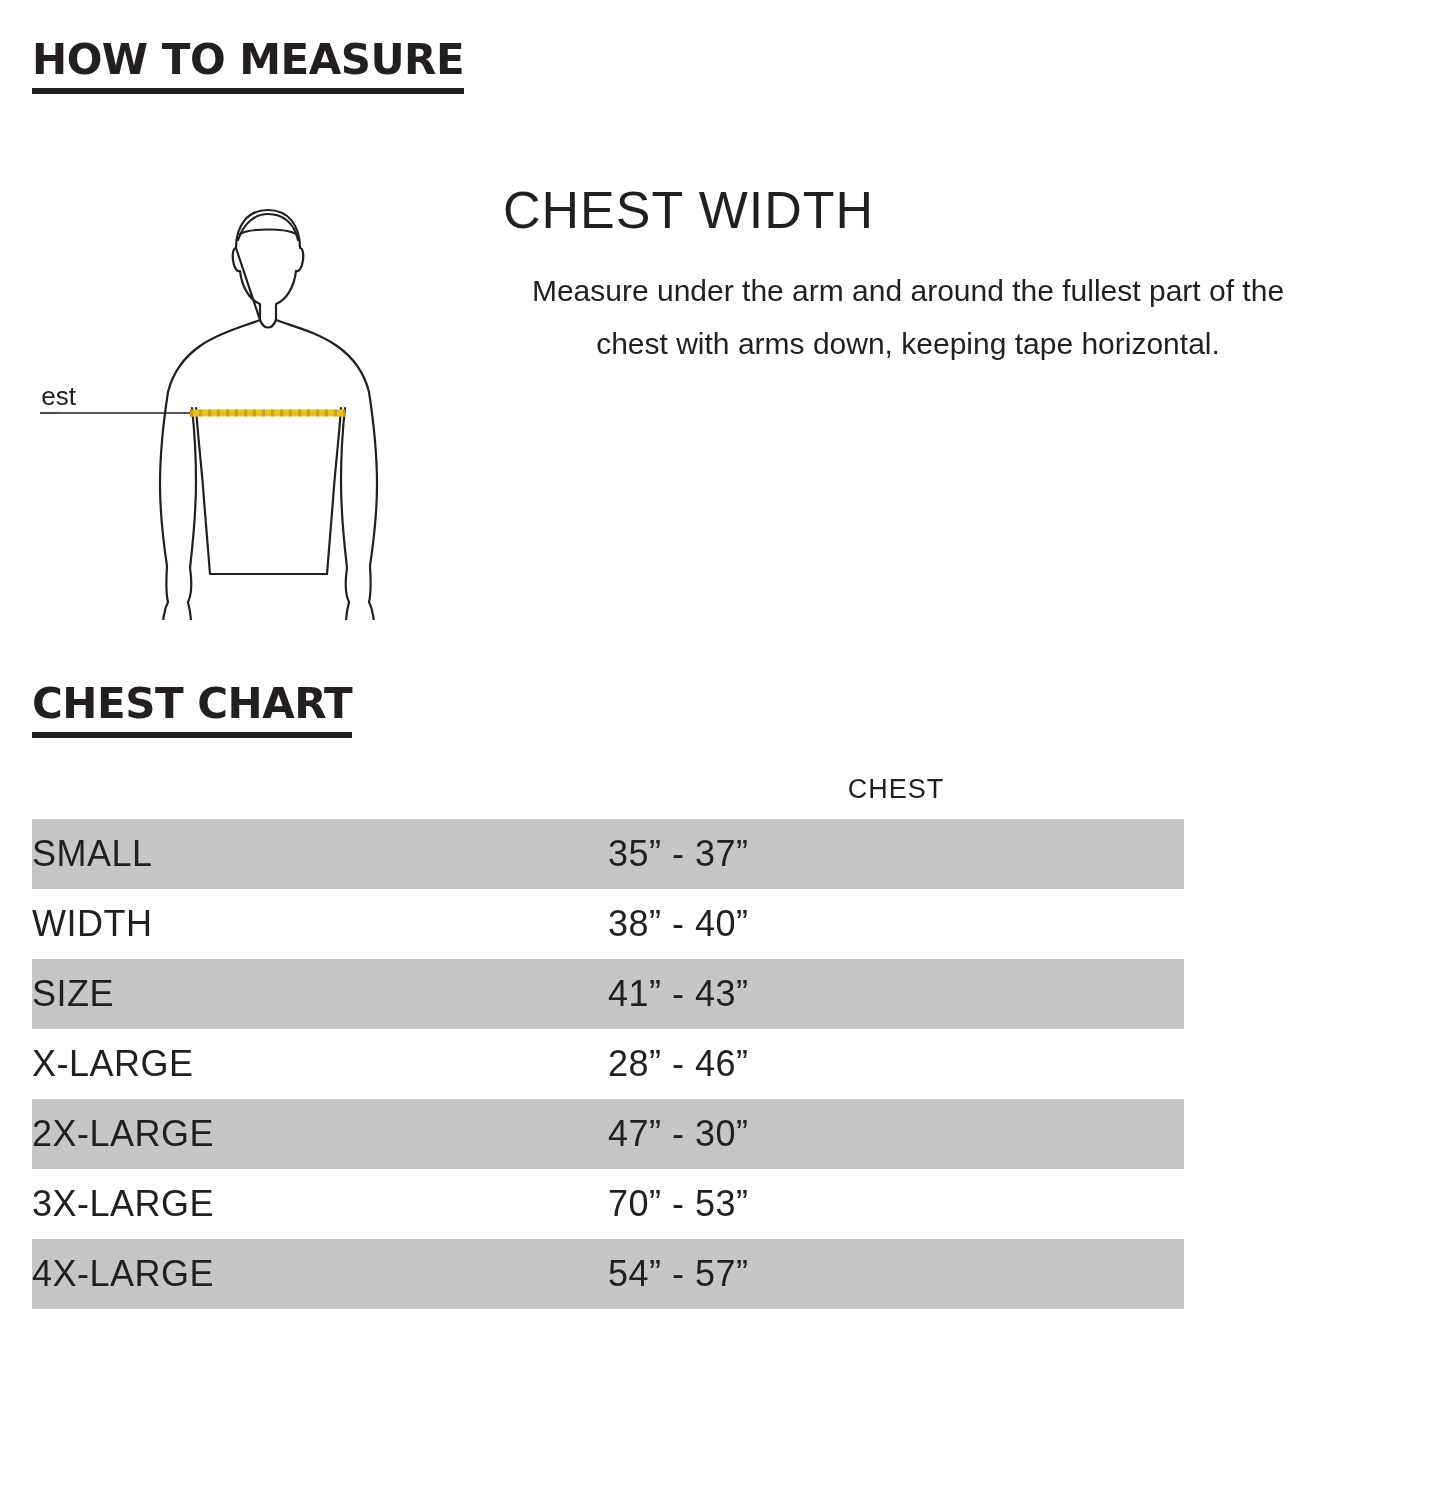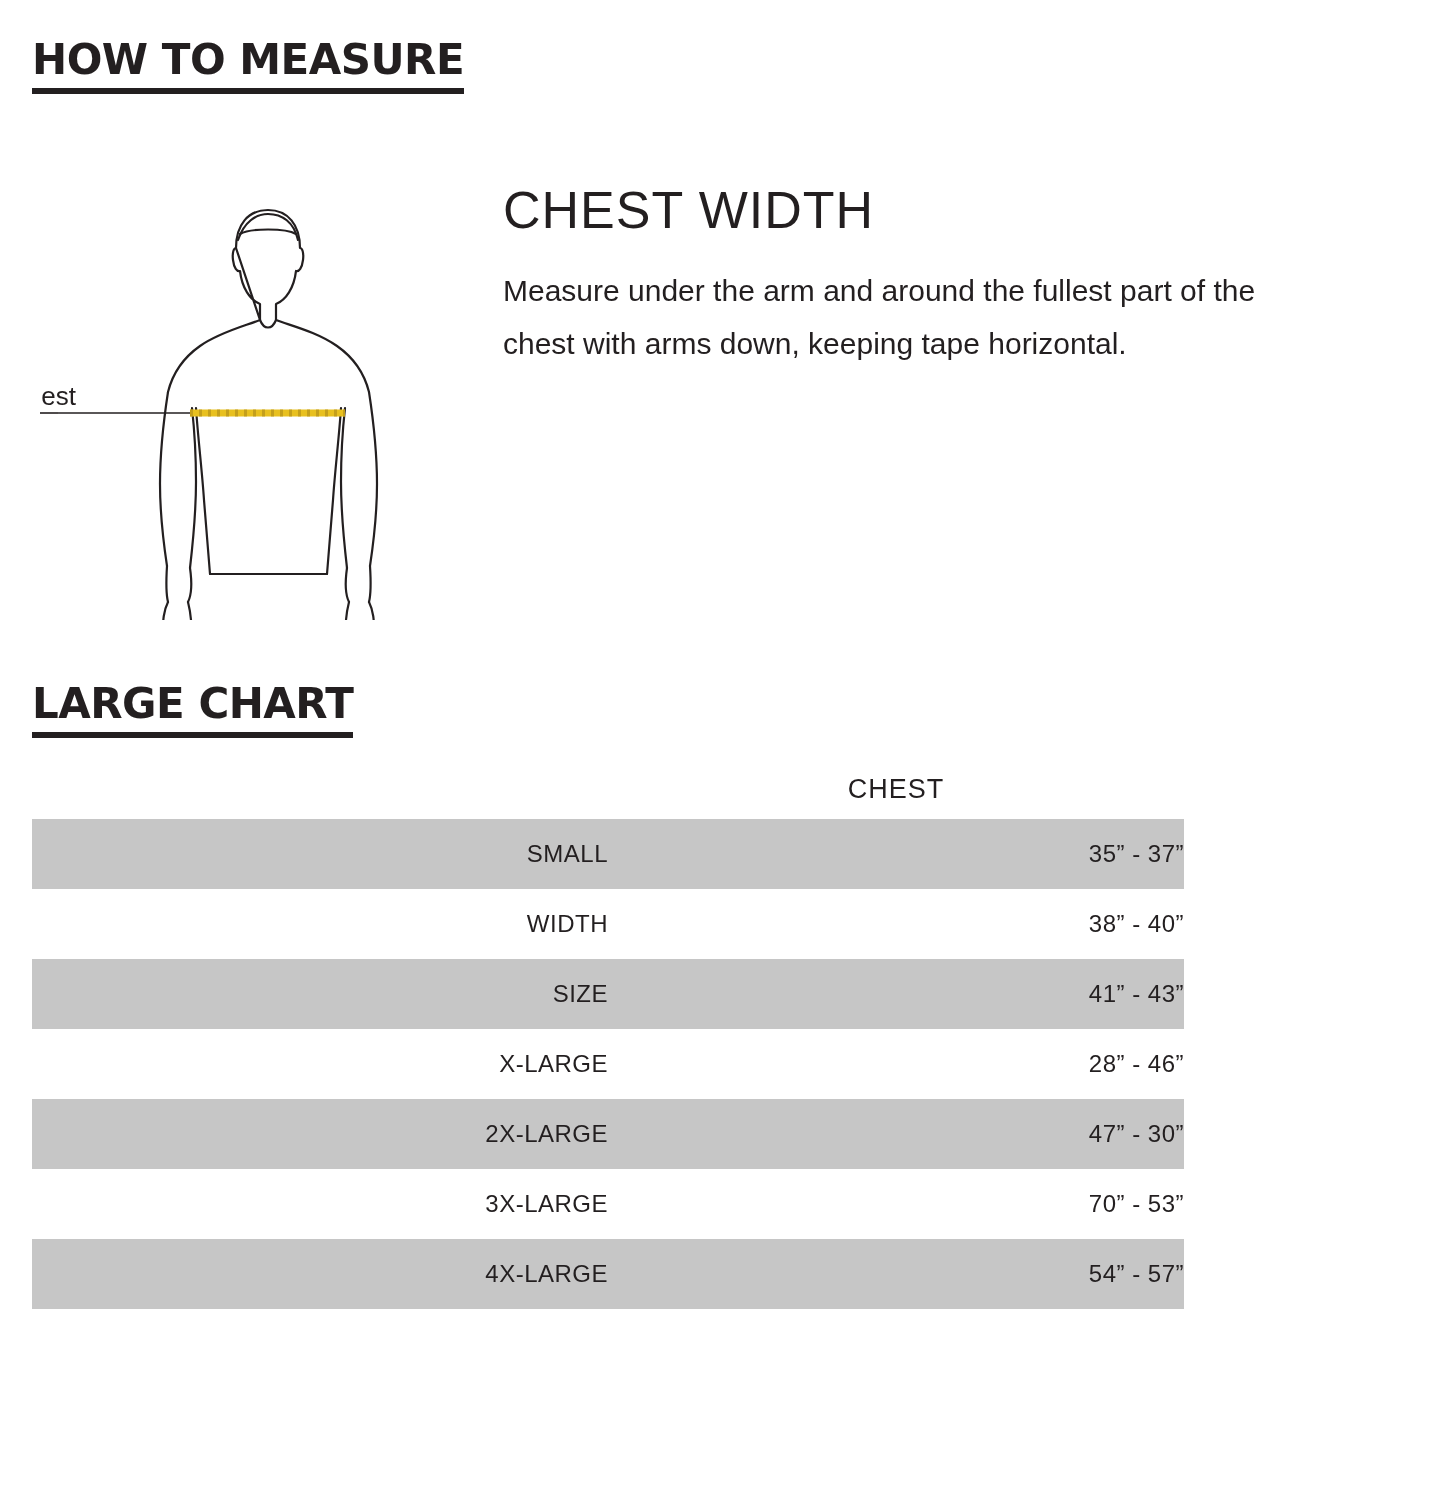--- a/index.html
+++ b/index.html
@@ -83,20 +83,21 @@
     line-height: 1.1;
   }
 
   .measure-desc {
     font-family: "Liberation Sans", sans-serif;
     font-size: 30px;
     line-height: 1.75;
     color: #231f20;
     margin: 0;
     max-width: 810px;
+    text-align: center;
   }
 
   
   .size-table {
     position: absolute;
     left: 32px;
     top: 768px;
     width: 1152px;
     border-collapse: collapse;
     table-layout: fixed;
@@ -112,24 +113,24 @@
     color: #231f20;
     padding: 6px 0 14px 0;
     text-align: center;
     background: #ffffff;
     border: none;
   }
   .size-table thead th.size-col { text-align: center; }
 
   .size-table tbody td {
     font-family: "Liberation Sans", sans-serif;
-    font-size: 24px;
+    font-size: 36px;
     letter-spacing: 0.5px;
     color: #231f20;
-    text-align: right;
+    text-align: left;
     padding: 14px 0;
     height: 70px;
     border: none;
   }
 
   .size-table tbody tr.shaded td { background: #c6c6c6; }
   .size-table tbody tr.plain td { background: #ffffff; }
 </style>
 </head>
 <body>
@@ -200,21 +201,21 @@
       
     </div>
 
     <div class="measure-text">
       <h2 class="measure-title">CHEST WIDTH</h2>
       <p class="measure-desc">Measure under the arm and around the fullest part of the chest with arms down, keeping tape horizontal.</p>
     </div>
   </div>
 
   <div id="size-chart-heading-wrap">
-    <div class="section-heading">LARGE CHART</div>
+    <div class="section-heading">CHEST CHART</div>
   </div>
 
   <table class="size-table">
     <colgroup>
       <col class="c-size">
       <col class="c-chest">
     </colgroup>
     <thead>
       <tr>
         <th class="size-col"></th>

